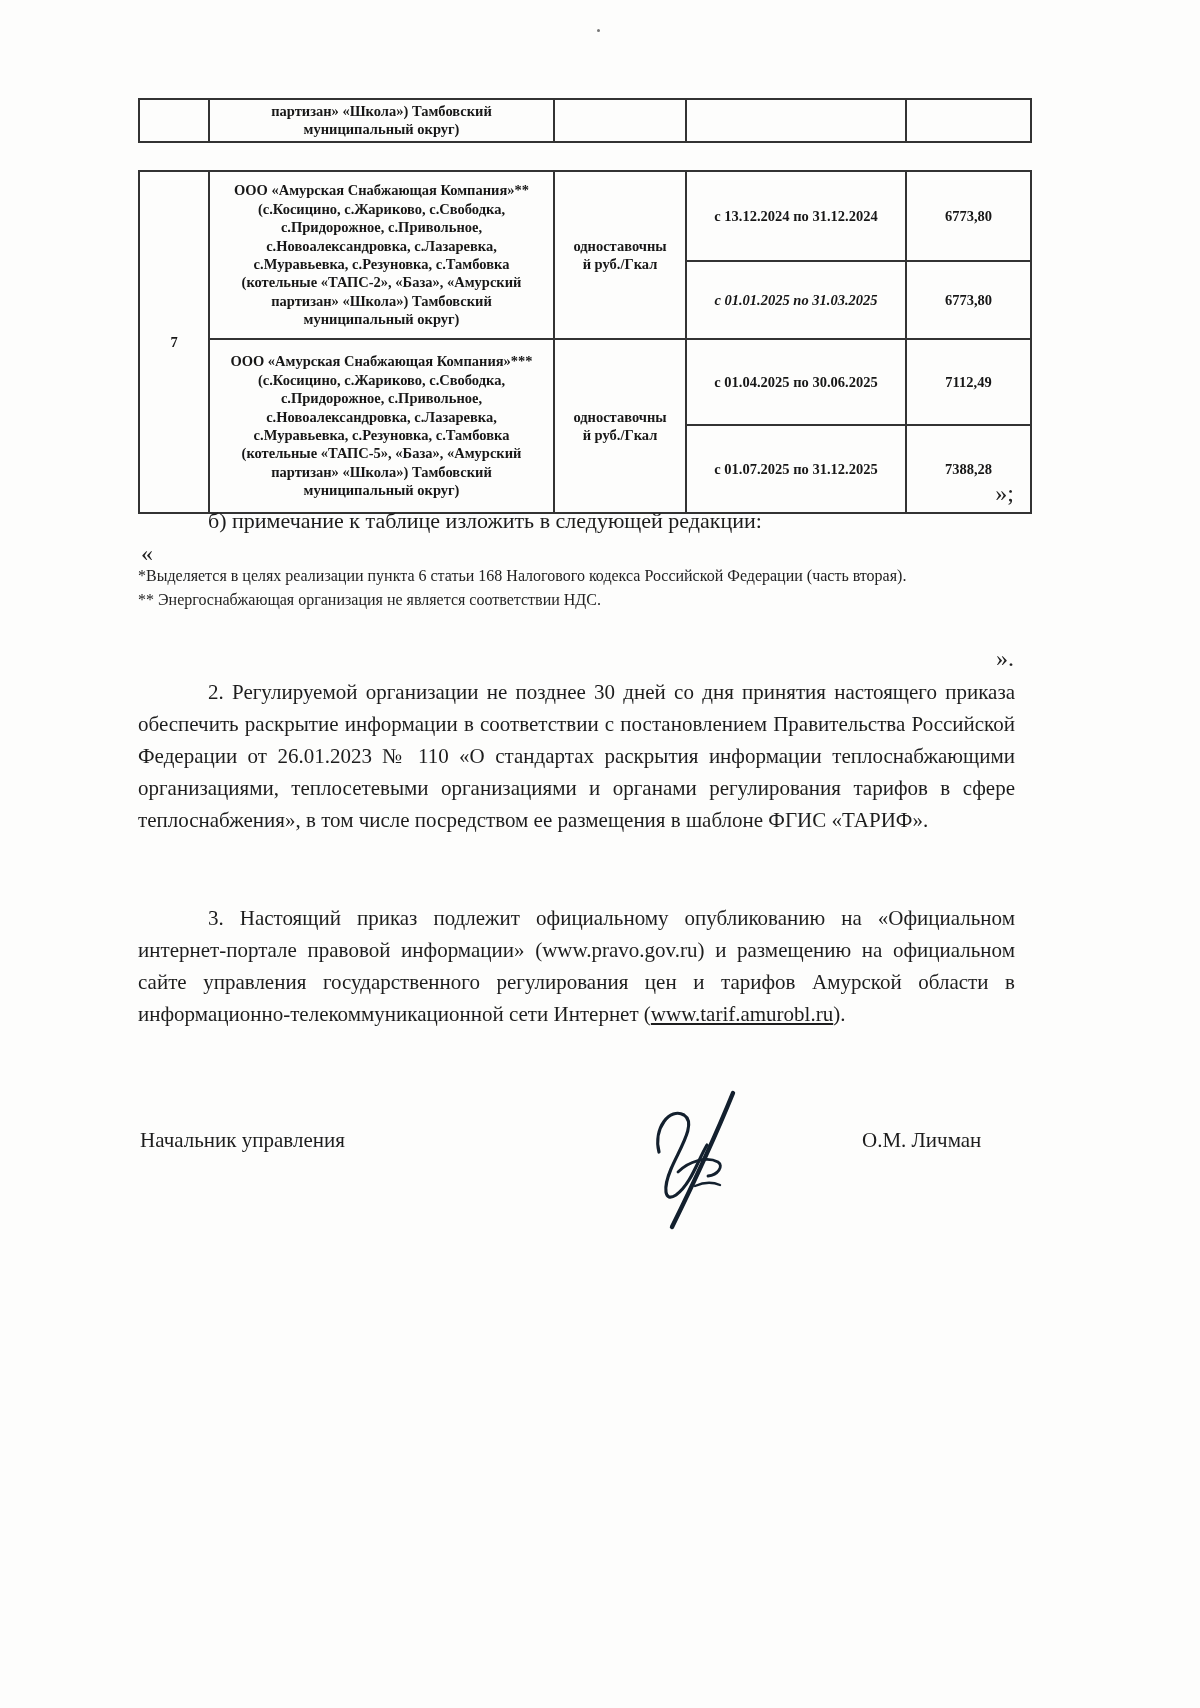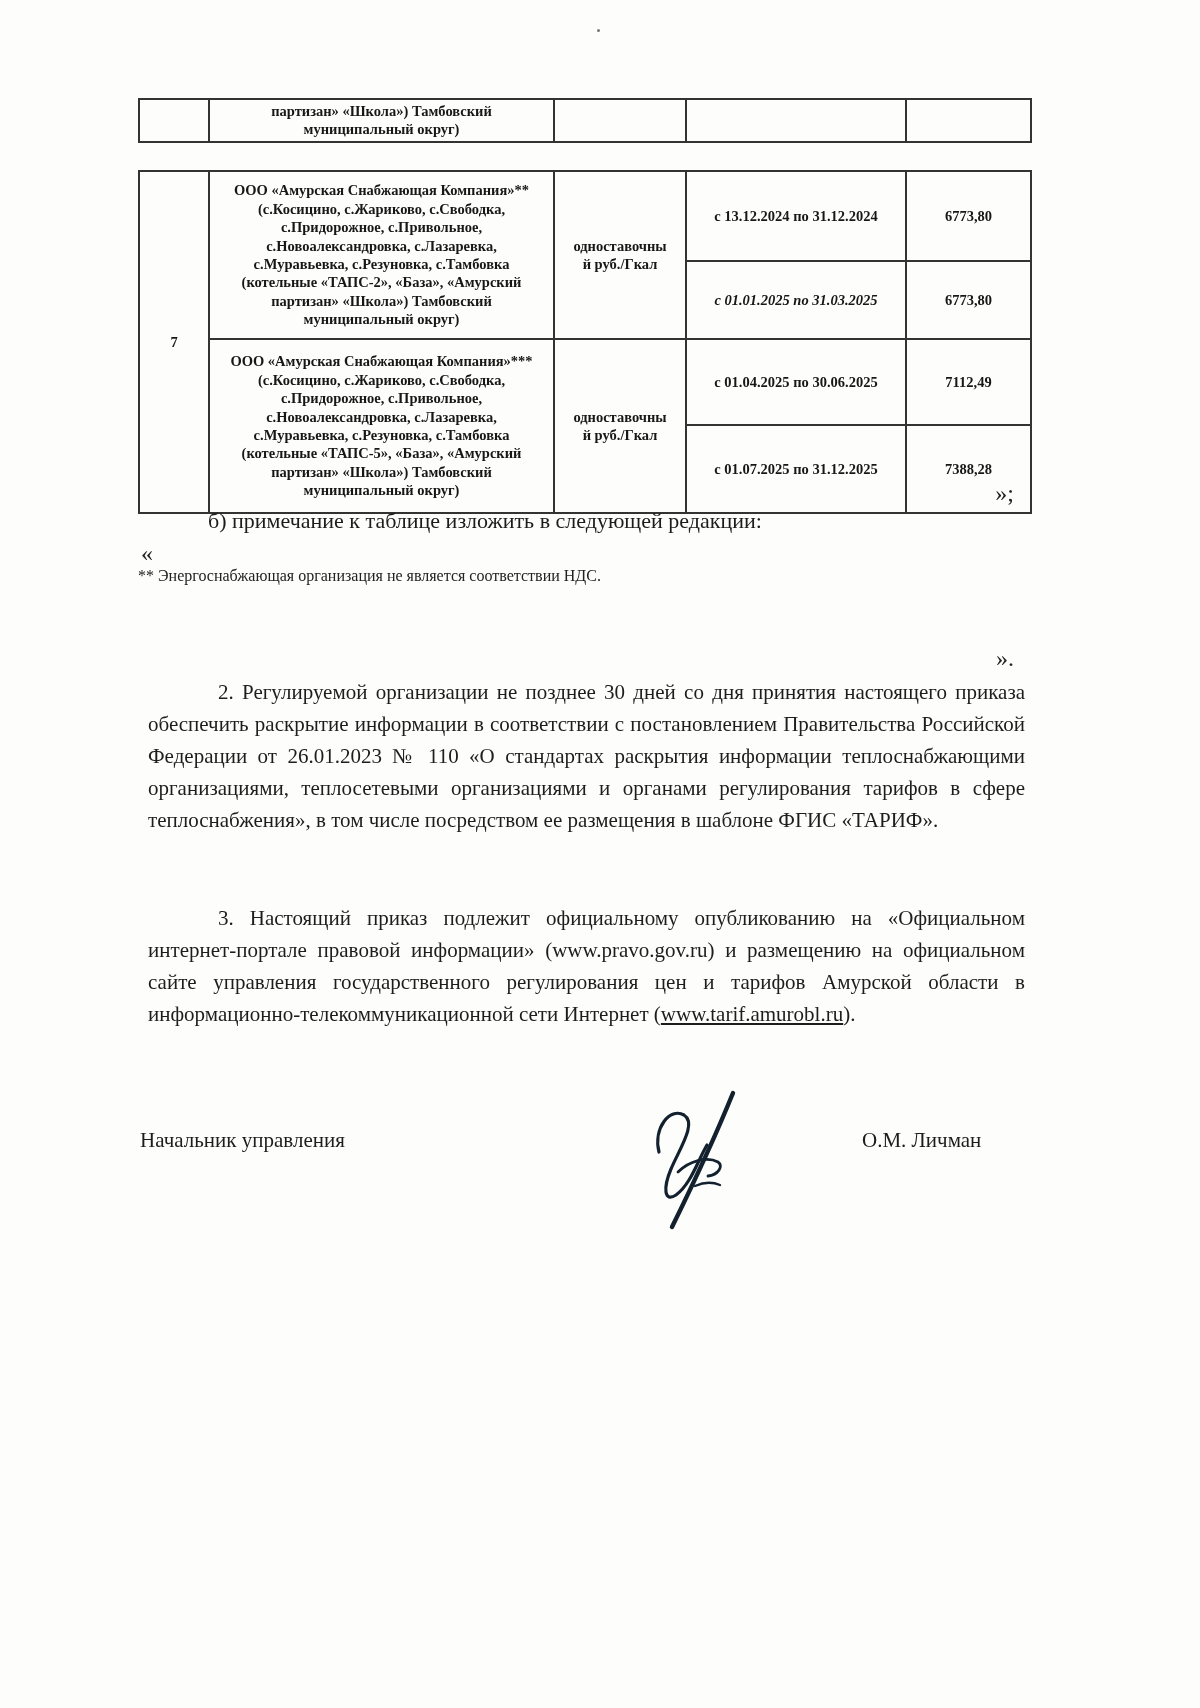--- a/index.html
+++ b/index.html
@@ -39,21 +39,21 @@
   .note-heading{
     position:absolute;left:138px;top:508px;width:878px;margin:0;
     font-size:22px;text-indent:70px;color:#1c1c1c;
   }
 
   .footnotes{position:absolute;left:138px;top:564px;width:880px;font-size:16px;line-height:23px;color:#222;}
   .footnotes p{margin:0 0 1px 0;}
   .footnotes p.justify{text-align:justify;}
 
   .body-para{
-    position:absolute;left:148px;width:877px;margin:0;
+    position:absolute;left:138px;width:877px;margin:0;
     font-size:21px;line-height:32px;text-align:justify;text-indent:70px;color:#1d1d1d;
   }
   .para2{top:676px;}
   .para3{top:902px;}
   .url{white-space:nowrap;}
   .url.underline{text-decoration:underline;}
 
   .sig-position{position:absolute;left:140px;top:1128px;font-size:21px;color:#1d1d1d;}
   .sig-name{position:absolute;left:862px;top:1128px;font-size:21px;color:#1d1d1d;}
   .autograph{position:absolute;left:612px;top:1090px;width:165px;height:140px;}
@@ -118,20 +118,21 @@
   </tbody>
     </table>
 
   <div class="quote q-close-1">»;</div>
 
   <p class="note-heading">б) примечание к таблице изложить в следующей редакции:</p>
 
   <div class="quote q-open">«</div>
 
   <div class="footnotes">
+    <p>*Выделяется в целях реализации пункта 6 статьи 168 Налогового кодекса Российской Федерации (часть вторая).</p>
     <p>** Энергоснабжающая организация не является соответствии НДС.</p>
   </div>
 
   <div class="quote q-close-2">».</div>
 
   <p class="body-para para2">2. Регулируемой организации не позднее 30 дней со дня принятия настоящего приказа обеспечить раскрытие информации в соответствии с постановлением Правительства Российской Федерации от 26.01.2023 № 110 «О стандартах раскрытия информации теплоснабжающими организациями, теплосетевыми организациями и органами регулирования тарифов в сфере теплоснабжения», в том числе посредством ее размещения в шаблоне ФГИС «ТАРИФ».</p>
 
   <p class="body-para para3"><span>3. Настоящий приказ подлежит официальному опубликованию на «Официальном интернет-портале правовой информации» (</span><span class="url">www.pravo.gov.ru</span><span>) и размещению на официальном сайте управления государственного регулирования цен и тарифов Амурской области в информационно-телекоммуникационной сети Интернет (</span><span class="url underline">www.tarif.amurobl.ru</span><span>).</span></p>
 
   <div class="sig-position">Начальник управления</div>

